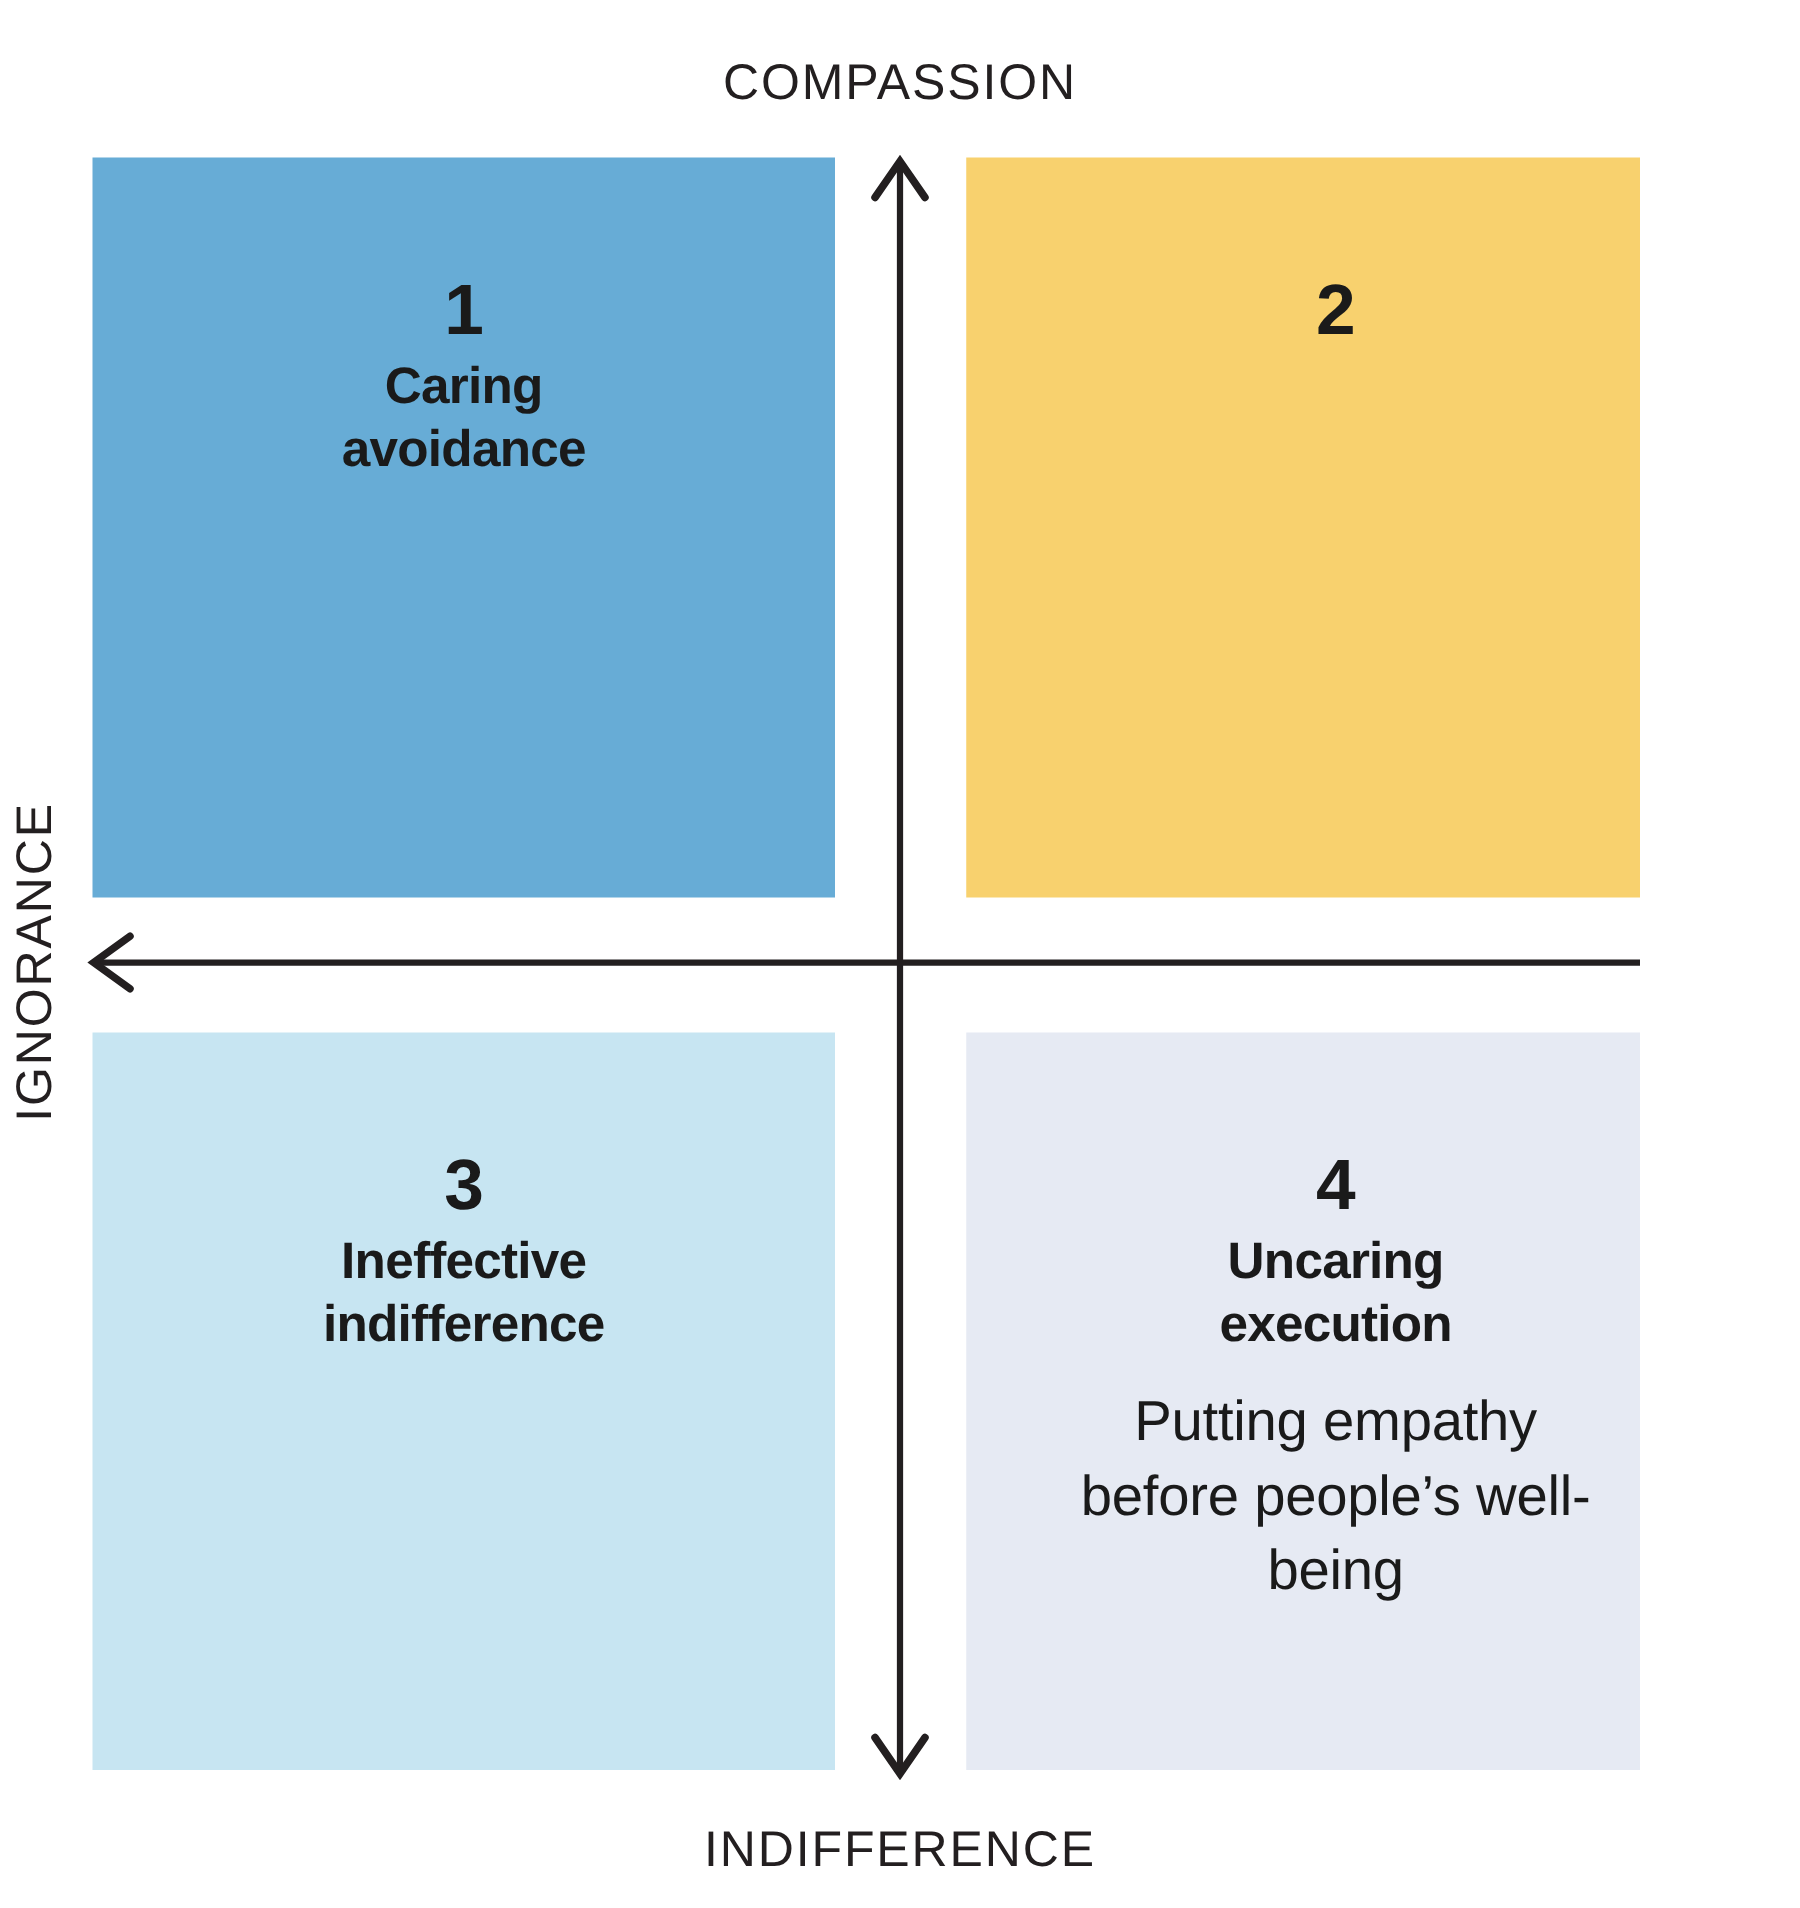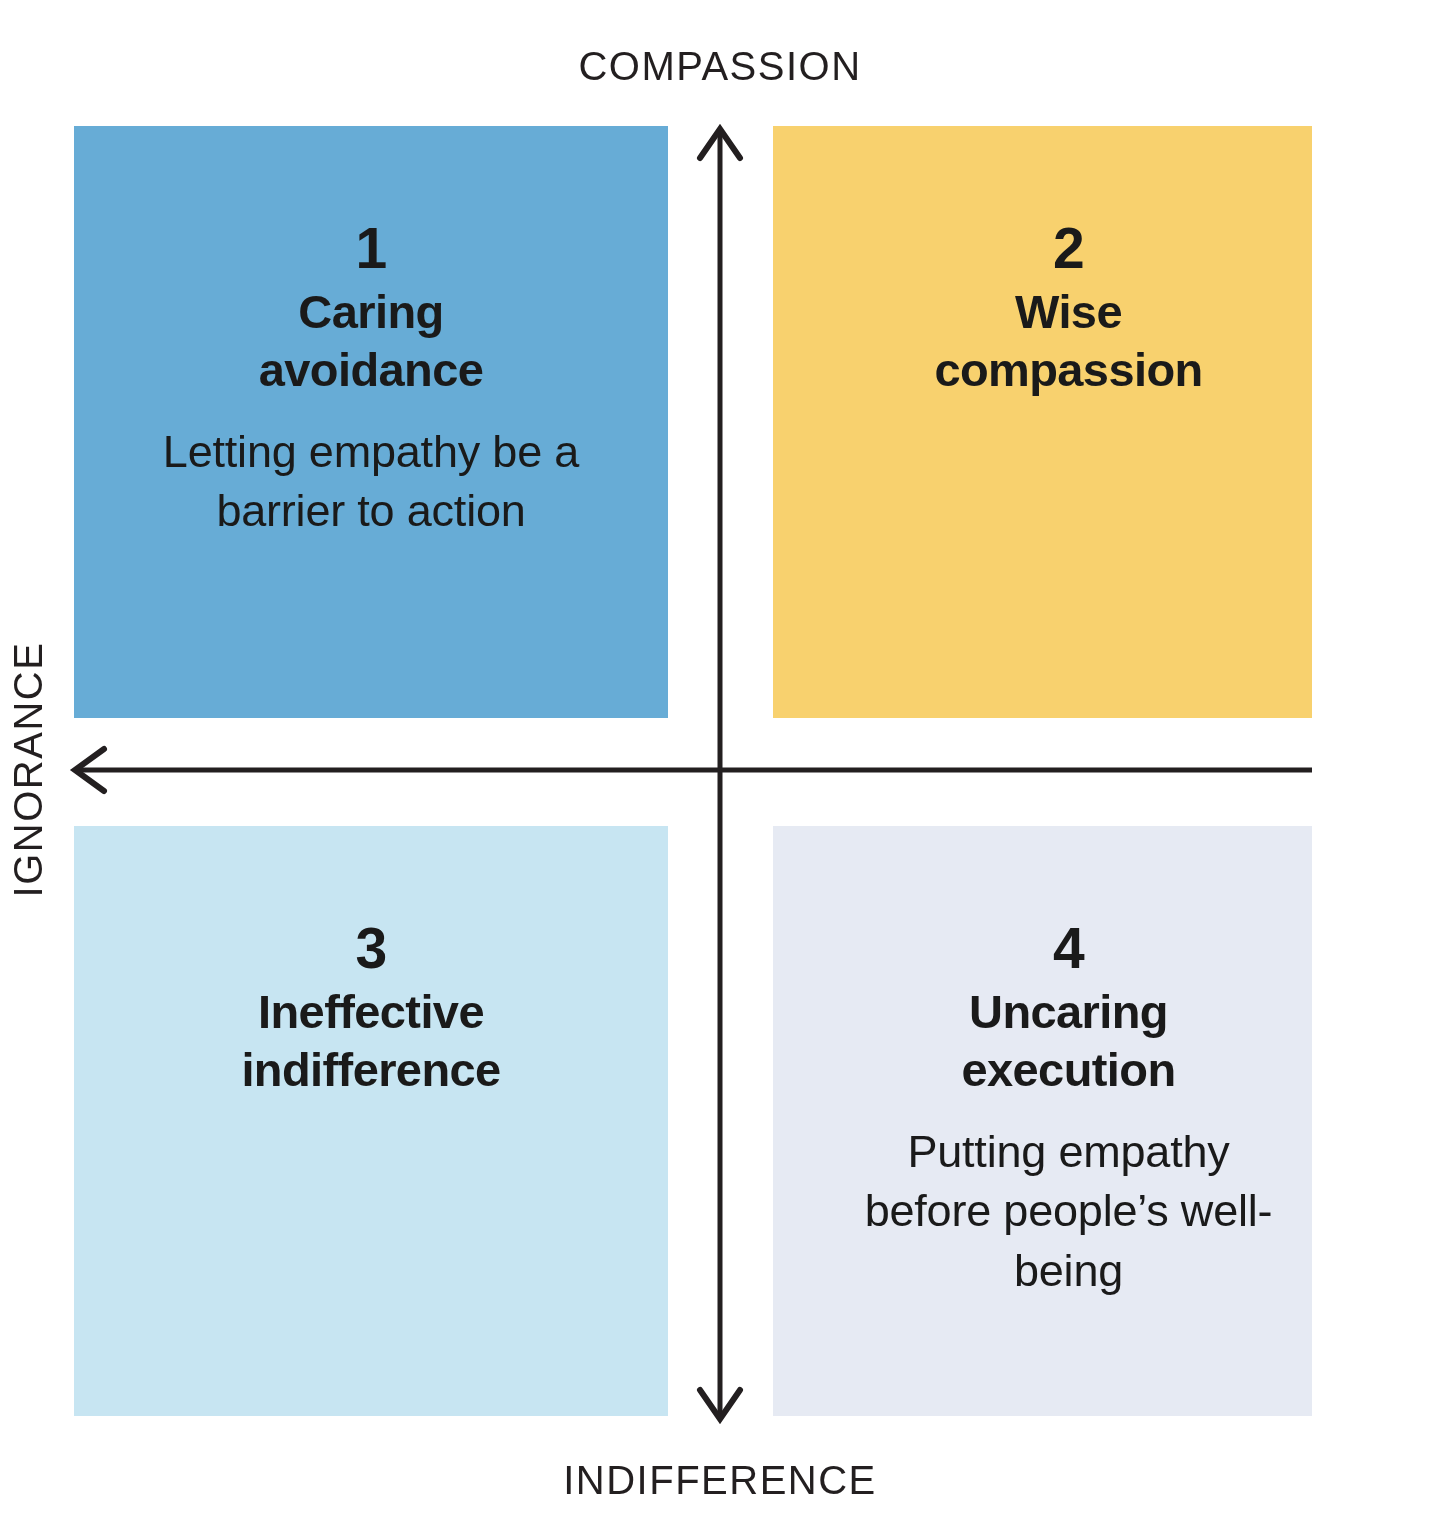--- a/index.html
+++ b/index.html
@@ -89,21 +89,21 @@
     font-family: "Liberation Sans", sans-serif;
     font-weight: bold;
     font-size: 57px;
     line-height: 1.0;
     letter-spacing: -0.5px;
     margin: 0 0 6px 0;
   }
   .quad-title {
     font-family: "Liberation Sans", sans-serif;
     font-weight: bold;
-    font-size: 47px;
+    font-size: 41px;
     line-height: 1.24;
     letter-spacing: -0.6px;
     margin: 0;
     max-width: 460px;
   }
   .quad-desc {
     font-family: "Liberation Sans", sans-serif;
     font-weight: 400;
     font-size: 45px;
     line-height: 1.33;
@@ -140,26 +140,24 @@
 
   <div class="axis-label" id="label-indifference">INDIFFERENCE</div>
 
   <div class="axis-label" id="label-ignorance">IGNORANCE</div>
 
   <div class="axis-label" id="label-wisdom">WISDOM</div>
 
   <div class="quadrant" id="quad-1" style="background-color: rgb(103, 172, 214);">
     <div class="quad-number">1</div>
     <div class="quad-title"><span>Caring</span><br><span>avoidance</span></div>
-    <div class="quad-desc">Letting empathy be a barrier to action</div>
   </div>
 
   <div class="quadrant" id="quad-2" style="background-color: rgb(248, 209, 110);">
     <div class="quad-number">2</div>
-    <div class="quad-title"><span>Wise</span><br><span>compassion</span></div>
   </div>
 
   <div class="quadrant" id="quad-3" style="background-color: rgb(199, 229, 242);">
     <div class="quad-number">3</div>
     <div class="quad-title"><span>Ineffective</span><br><span>indifference</span></div>
   </div>
 
   <div class="quadrant" id="quad-4" style="background-color: rgb(230, 234, 243);">
     <div class="quad-number">4</div>
     <div class="quad-title"><span>Uncaring</span><br><span>execution</span></div>

